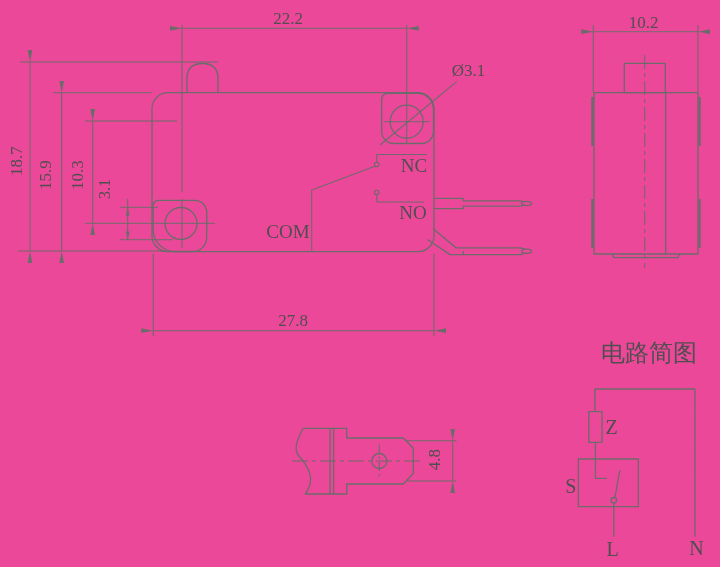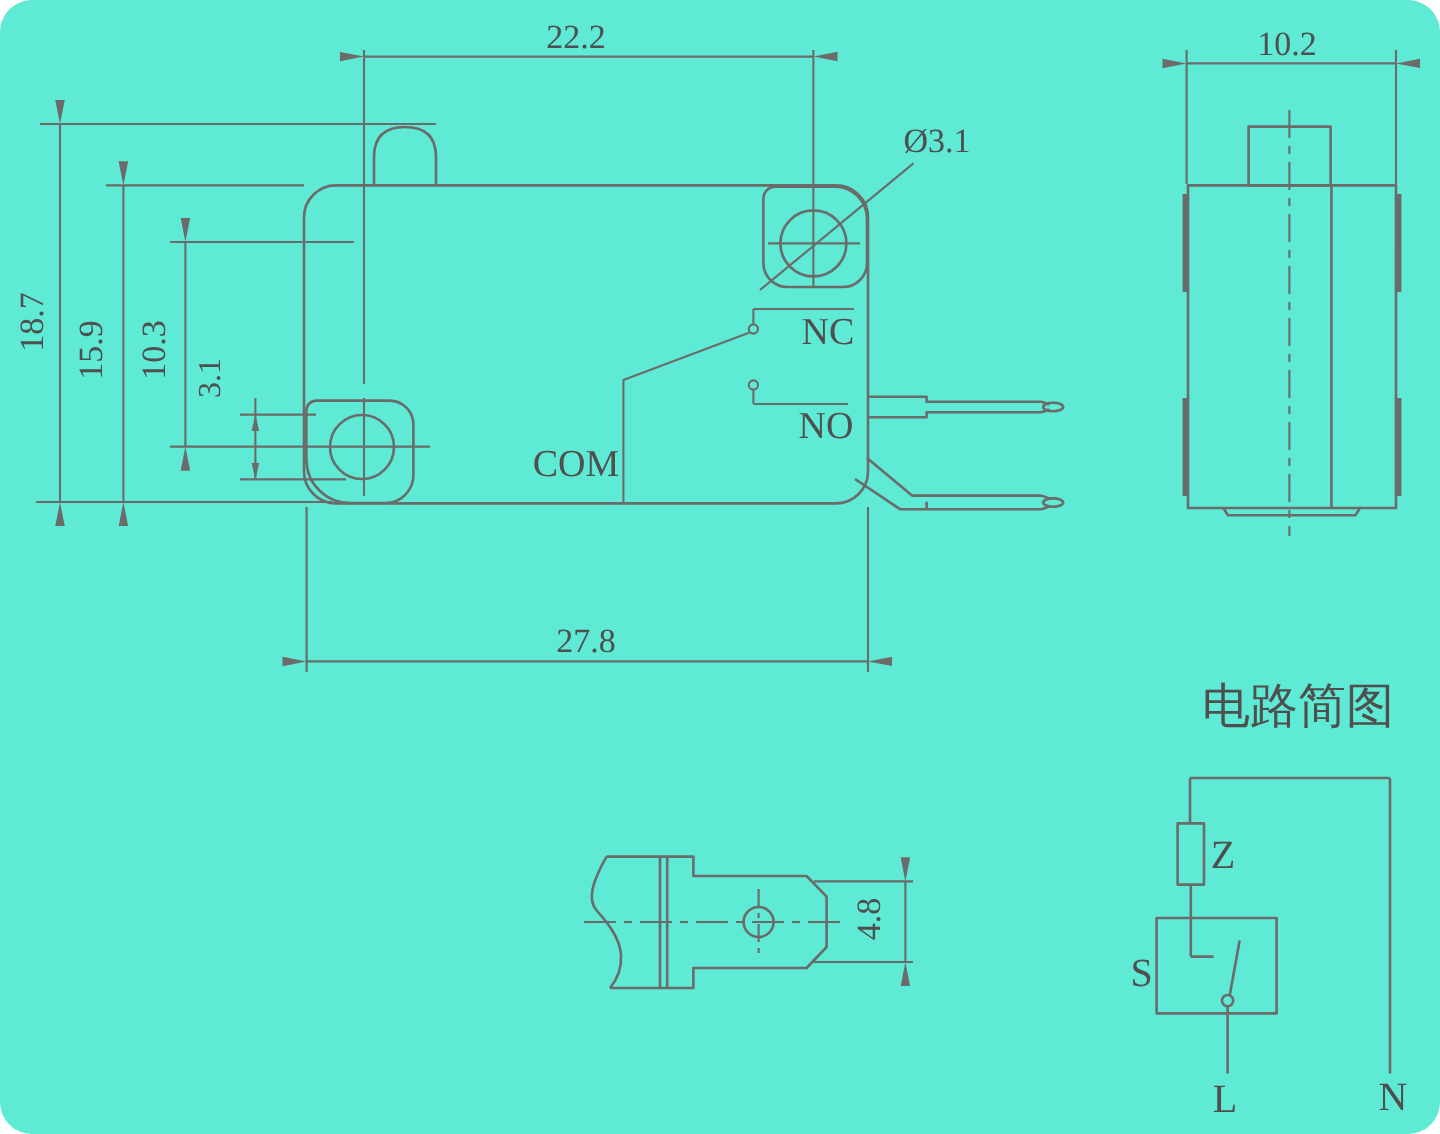--- a/index.html
+++ b/index.html
@@ -1,22 +1,21 @@
 <!DOCTYPE html>
 <html><head>
 <meta charset="utf-8">
 <style>
   html,body{margin:0;padding:0;background:#ffffff;}
   .sheet{
     position:relative;
     width:720px;height:567px;
-    background:#5eead4;
+    background:#ec4899;
     overflow:hidden;
     font-family:"Liberation Serif","DejaVu Serif",serif;
-    border-radius:16px;
   }
   svg{display:block;}
   svg text{
     font-family:"Liberation Serif","DejaVu Serif",serif;
     fill:#4f4f4f;
   }
   .dim-txt{font-size:17px;}
   .dim-txt-sm{font-size:16px;}
   .lbl-txt{font-size:19px;}
   .cjk-title{font-size:24px;font-family:"Liberation Serif","DejaVu Serif",serif;}

